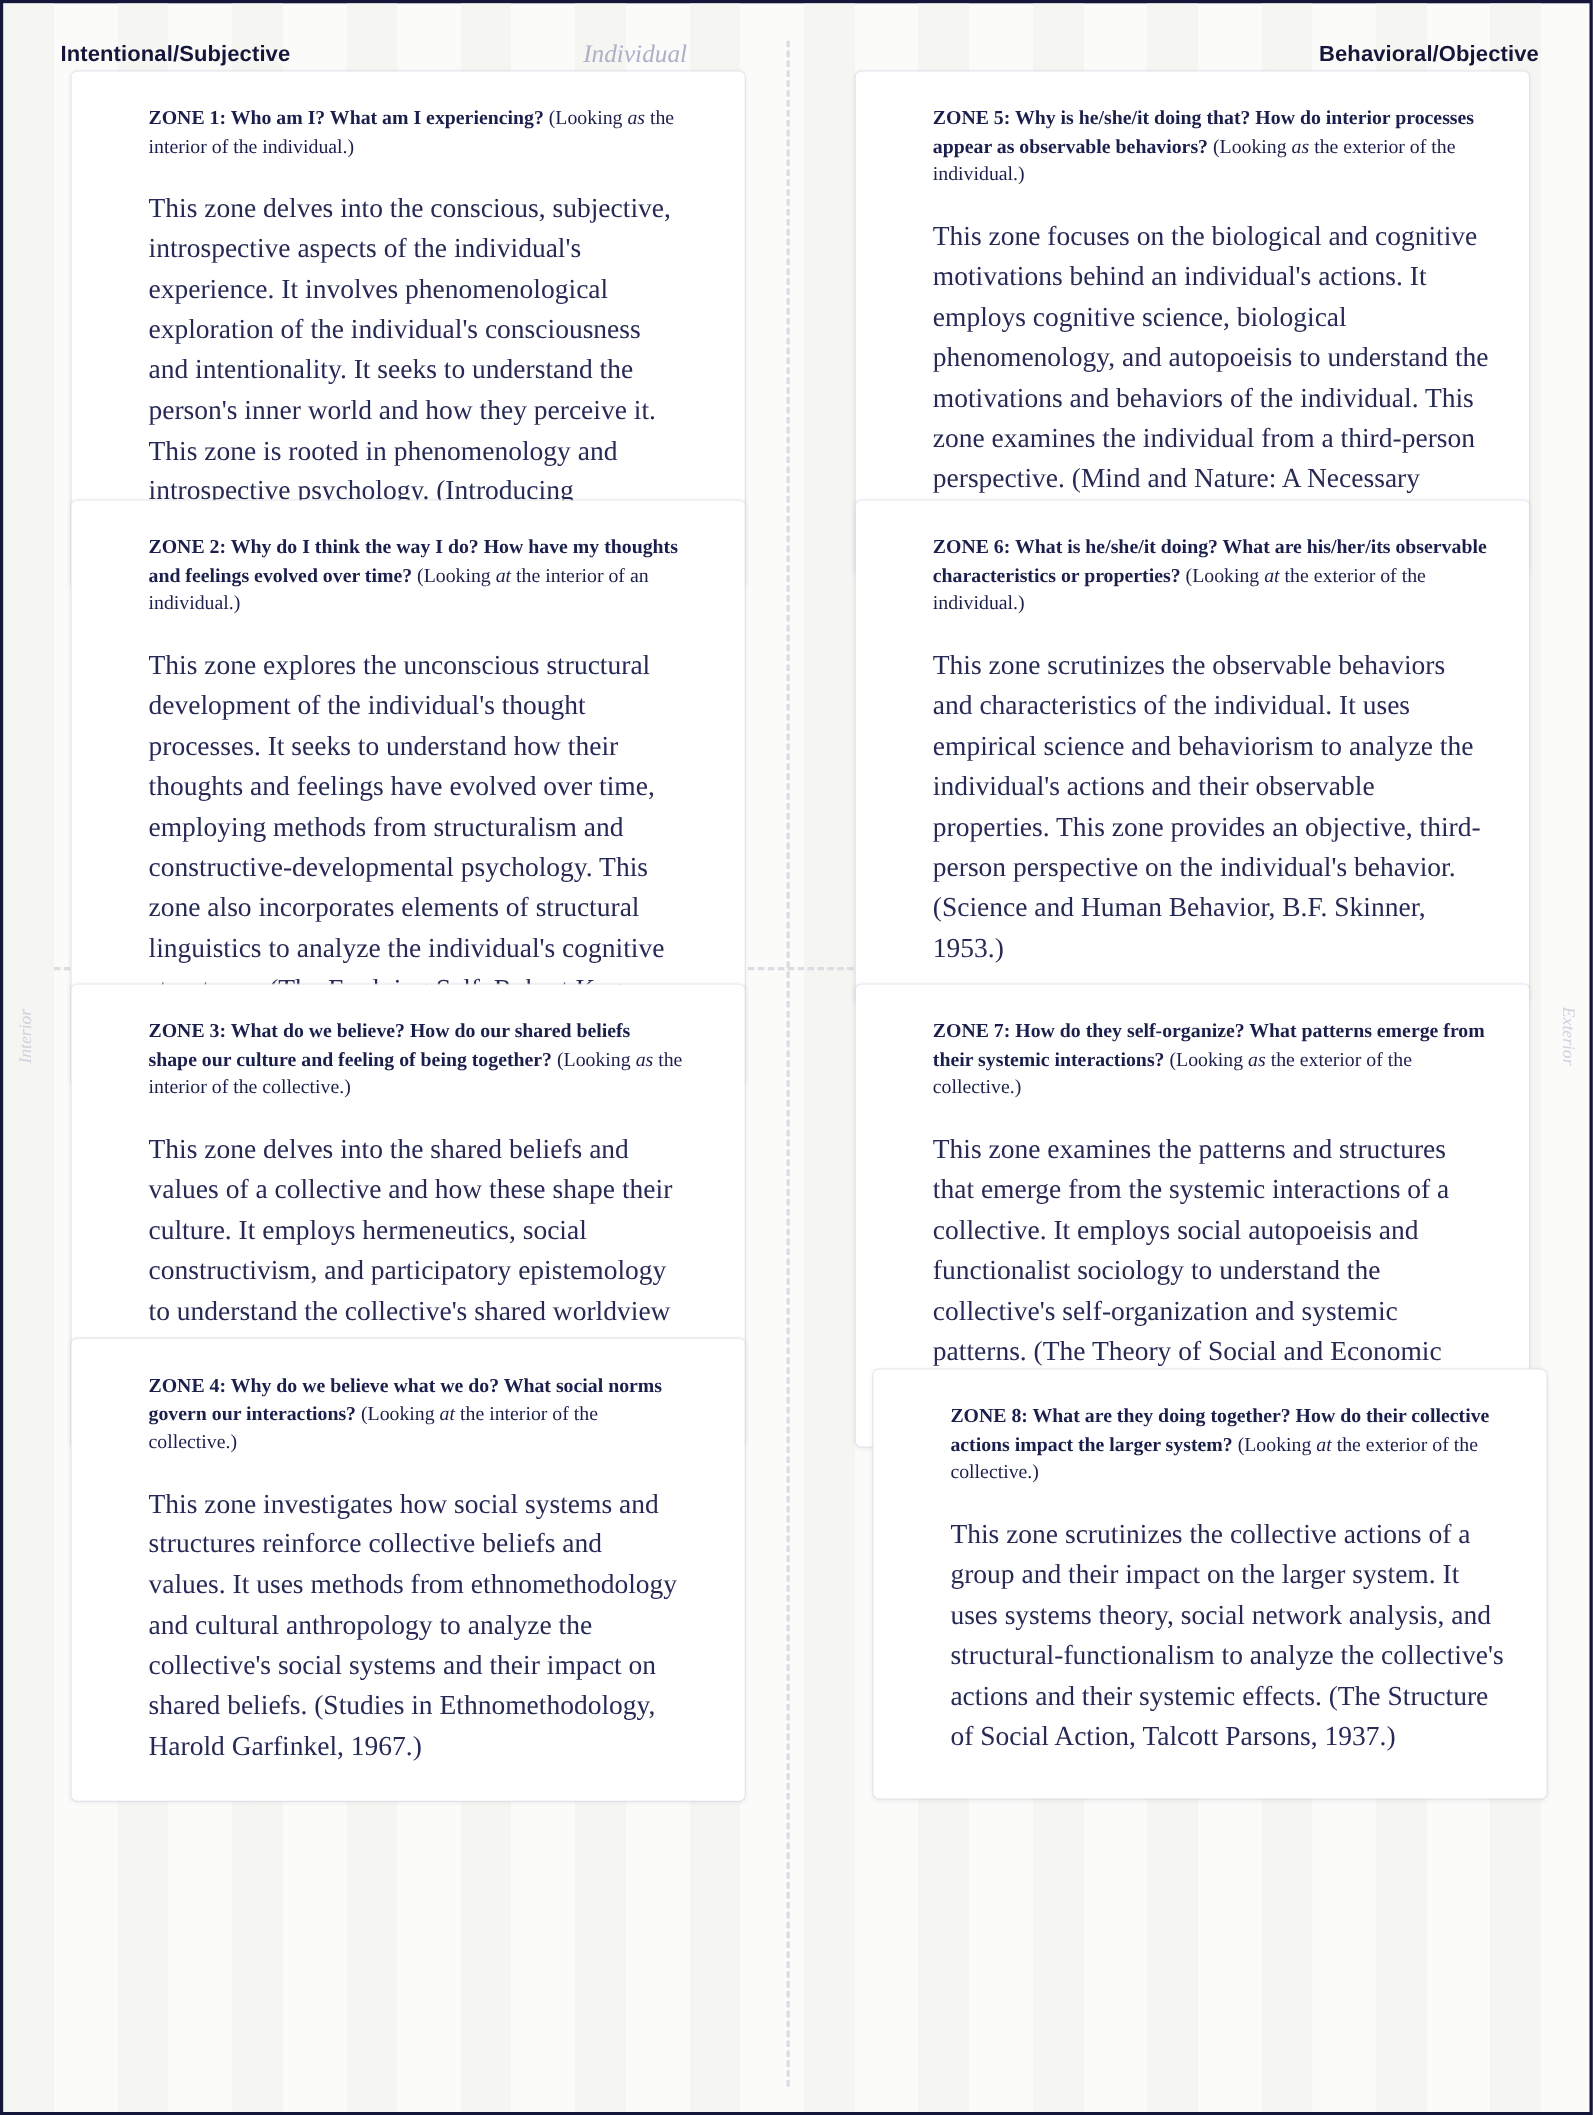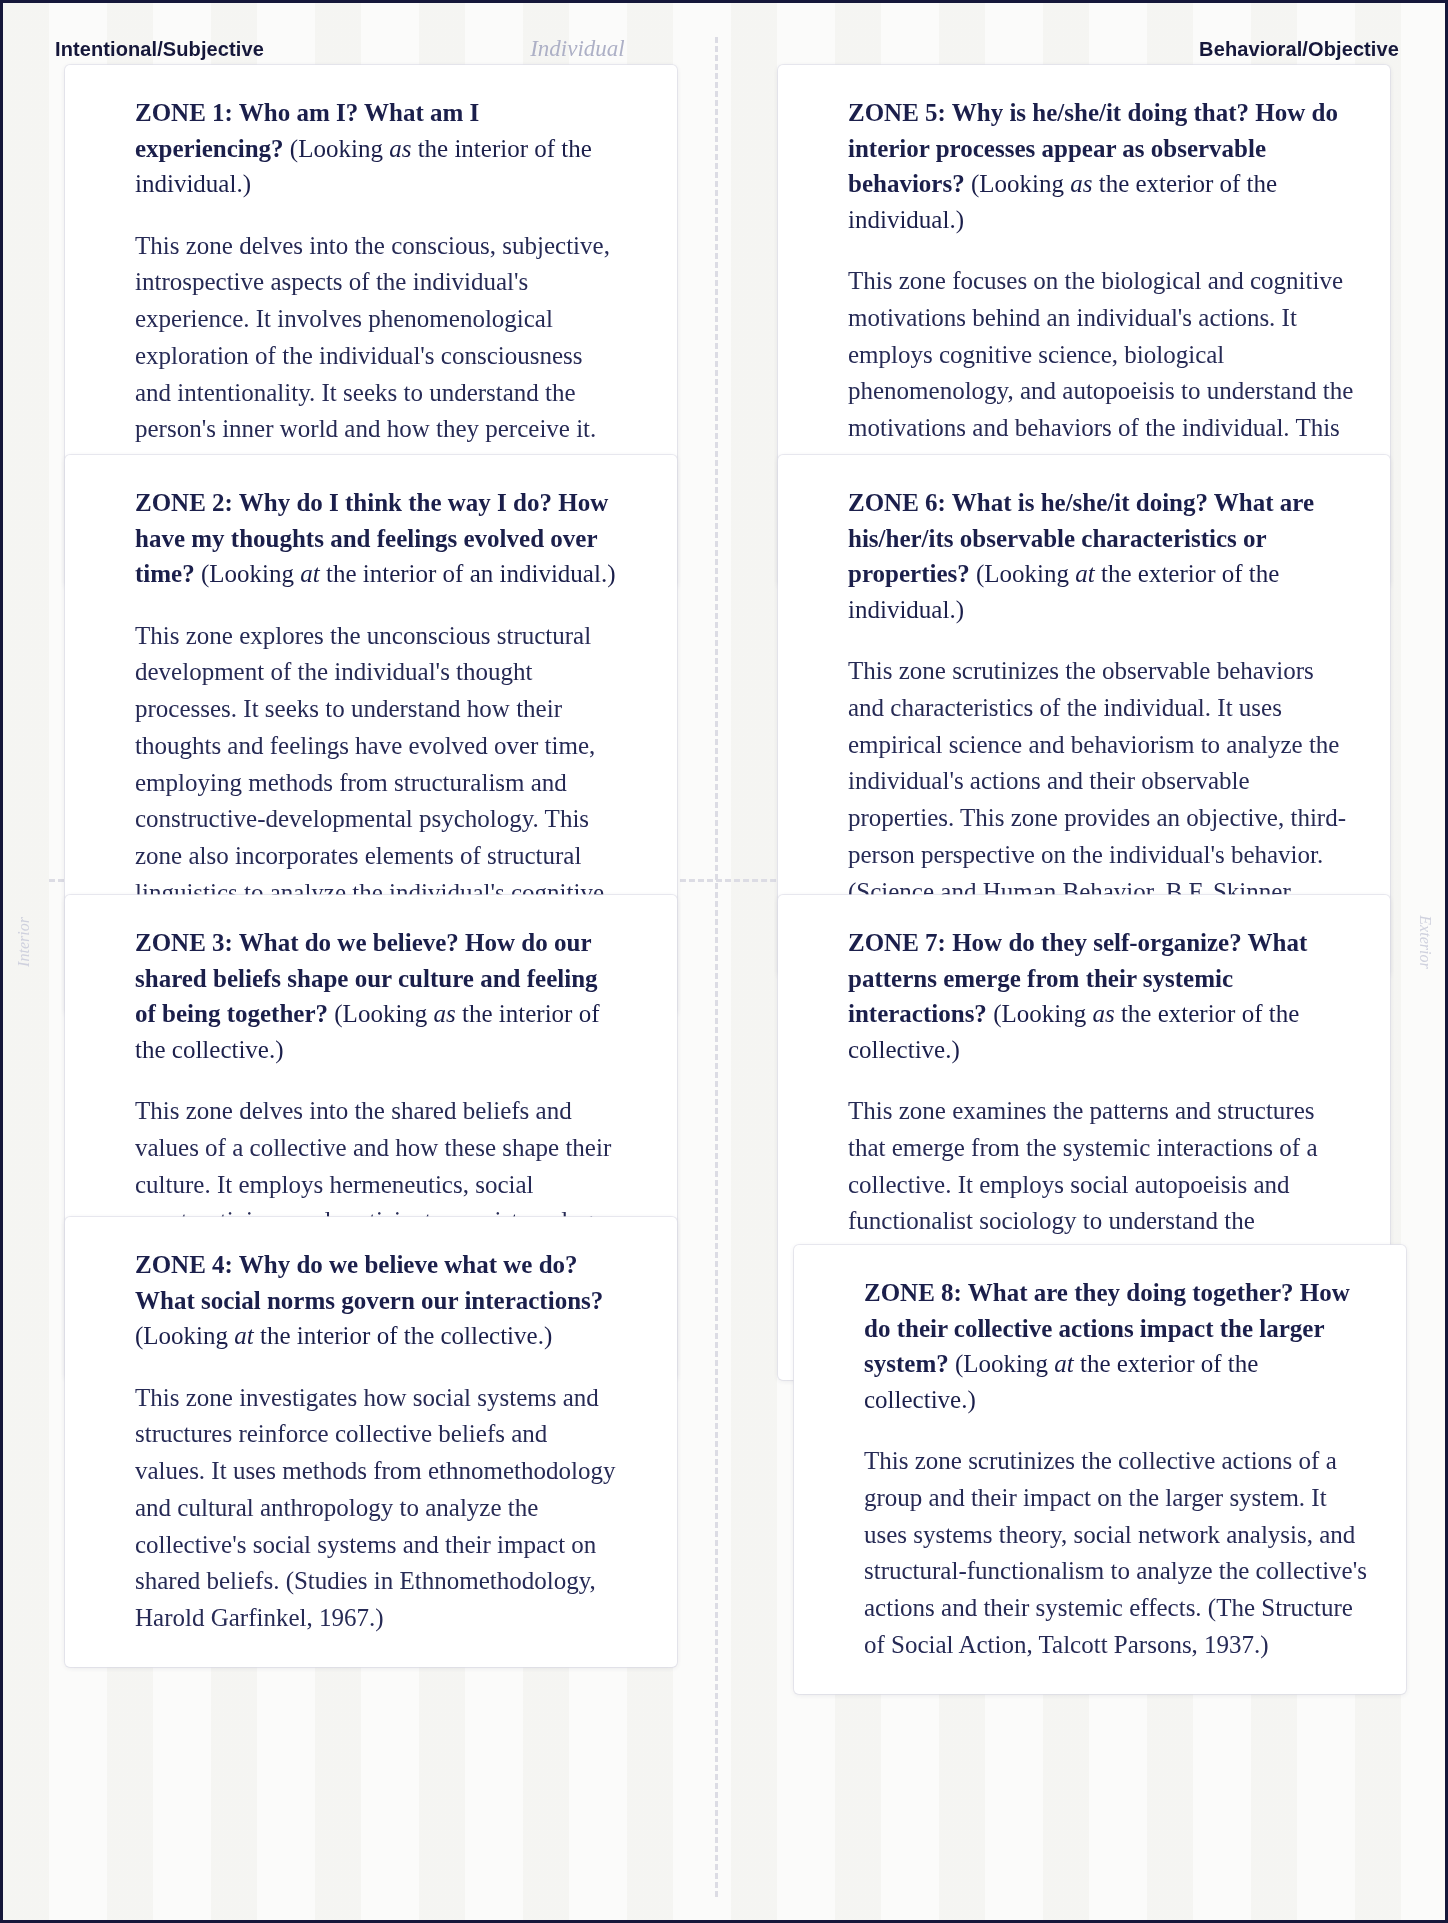--- a/index.html
+++ b/index.html
@@ -140,21 +140,21 @@
   #zone-4 { top: 1152px; min-height: 390px; }
 
   
   #zone-5 { top: 0px;   min-height: 377px; }
   #zone-6 { top: 390px; min-height: 395px; }
   #zone-7 { top: 830px; min-height: 372px; }
   #zone-8 { top: 1180px; min-height: 390px; margin-left: 16px; }
 
   .zone-heading {
     font-family: "Liberation Serif", serif;
-    font-size: 25px;
+    font-size: 18px;
     line-height: 1.42;
     color: #1b1f4b;
     margin: 0 0 6px 0;
   }
   .zone-heading .q { font-weight: bold; }
   .zone-heading .lens { font-weight: normal; }
   .zone-heading em,
   .zone-body em { font-style: italic; }
 
   .zone-body {

